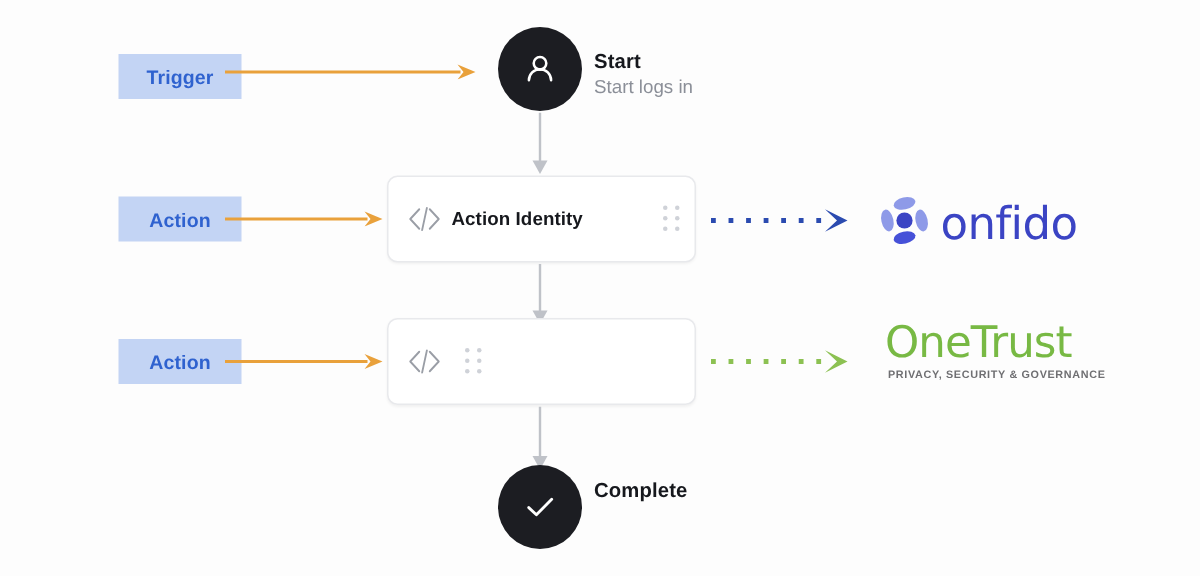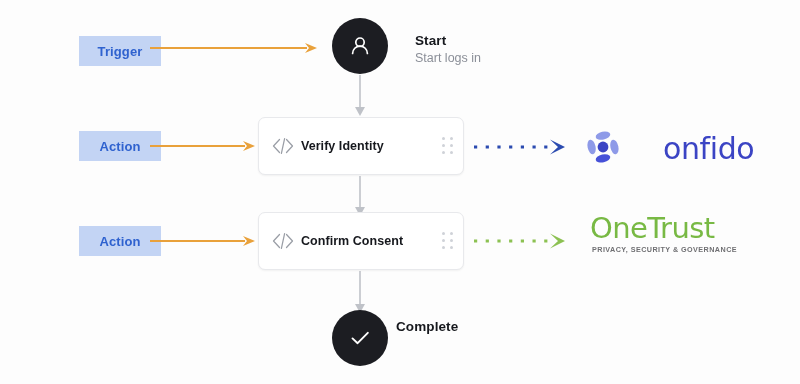--- a/index.html
+++ b/index.html
@@ -168,21 +168,21 @@
 
   <div class="circle-node" style="left:332px; top:18px;">
     <span>
       <svg width="26" height="26" viewBox="0 0 26 26">
         <circle cx="13" cy="9.2" r="4.2" fill="none" stroke="#ffffff" stroke-width="1.7"></circle>
         <path d="M5.6 20.5 a7.4 7.4 0 0 1 14.8 0" fill="none" stroke="#ffffff" stroke-width="1.7" stroke-linecap="round"></path>
       </svg>
     </span>
   </div>
 
-  <div class="node-text" style="left:396px; top:32px;margin-left:19px;">
+  <div class="node-text" style="left:396px; top:32px;">
     <div class="node-title">Start</div>
     <div class="node-sub">Start logs in</div>
   </div>
 
   <svg class="v-conn" style="left:352px; top:75px;" width="16" height="43">
     <line x1="8" y1="0" x2="8" y2="33" stroke="#bfc2c8" stroke-width="1.6"></line>
     <path d="M3 32 L13 32 L8 41 Z" fill="#bfc2c8"></path>
   </svg>
 
   <div class="lane-badge" style="left:79px; top:131px;">Action</div>
@@ -193,39 +193,39 @@
   </svg>
 
   <div class="action-card" style="left:258px; top:117px;">
     <span class="card-code-icon">
       <svg width="24" height="18" viewBox="0 0 24 18">
         <path d="M8.5 2.5 L2.5 9 L8.5 15.5" fill="none" stroke="#9a9ea6" stroke-width="1.25" stroke-linecap="round" stroke-linejoin="round"></path>
         <path d="M15.5 2.5 L21.5 9 L15.5 15.5" fill="none" stroke="#9a9ea6" stroke-width="1.25" stroke-linecap="round" stroke-linejoin="round"></path>
         <line x1="13.6" y1="1.6" x2="10.4" y2="16.4" stroke="#9a9ea6" stroke-width="1.25" stroke-linecap="round"></line>
       </svg>
     </span>
-    <span class="card-label">Verify Identity</span>
+    <span class="card-label">Action Identity</span>
     <span class="card-handle">
       <span class="dot-grid">
           <i></i>
           <i></i>
           <i></i>
           <i></i>
           <i></i>
           <i></i>
         </span>
     </span>
   </div>
 
   <svg class="dotted-arrow" style="left:472px; top:138px;" width="100" height="18">
     <line x1="2" y1="9" x2="76" y2="9" stroke="#2b4bb0" stroke-width="3.2" stroke-linecap="butt" stroke-dasharray="3.2 8.5"></line>
     <path d="M78 1.5 L93 9 L78 16.5 L86 9 Z" fill="#2b4bb0"></path>
   </svg>
 
-  <div class="onfido-wrap" style="left:586px; top:130px;gap:36px;">
+  <div class="onfido-wrap" style="left:586px; top:130px;">
     <span>
       <svg width="34" height="34" viewBox="0 0 34 34">
         <ellipse cx="17" cy="5.6" rx="7.4" ry="4.0" fill="#8e9ae8" transform="rotate(-12 17 5.6)"></ellipse>
         <ellipse cx="17" cy="28.4" rx="7.4" ry="4.0" fill="#4651d8" transform="rotate(-12 17 28.4)"></ellipse>
         <ellipse cx="5.6" cy="17" rx="4.0" ry="7.4" fill="#8e9ae8" transform="rotate(-12 5.6 17)"></ellipse>
         <ellipse cx="28.4" cy="17" rx="4.0" ry="7.4" fill="#8e9ae8" transform="rotate(-12 28.4 17)"></ellipse>
         <circle cx="17" cy="17" r="5.4" fill="#3b44c4"></circle>
       </svg>
     </span>
     <span class="onfido-word">onfido</span>
@@ -244,21 +244,20 @@
   </svg>
 
   <div class="action-card" style="left:258px; top:212px;">
     <span class="card-code-icon">
       <svg width="24" height="18" viewBox="0 0 24 18">
         <path d="M8.5 2.5 L2.5 9 L8.5 15.5" fill="none" stroke="#9a9ea6" stroke-width="1.25" stroke-linecap="round" stroke-linejoin="round"></path>
         <path d="M15.5 2.5 L21.5 9 L15.5 15.5" fill="none" stroke="#9a9ea6" stroke-width="1.25" stroke-linecap="round" stroke-linejoin="round"></path>
         <line x1="13.6" y1="1.6" x2="10.4" y2="16.4" stroke="#9a9ea6" stroke-width="1.25" stroke-linecap="round"></line>
       </svg>
     </span>
-    <span class="card-label">Confirm Consent</span>
     <span class="card-handle">
       <span class="dot-grid">
           <i></i>
           <i></i>
           <i></i>
           <i></i>
           <i></i>
           <i></i>
         </span>
     </span>

